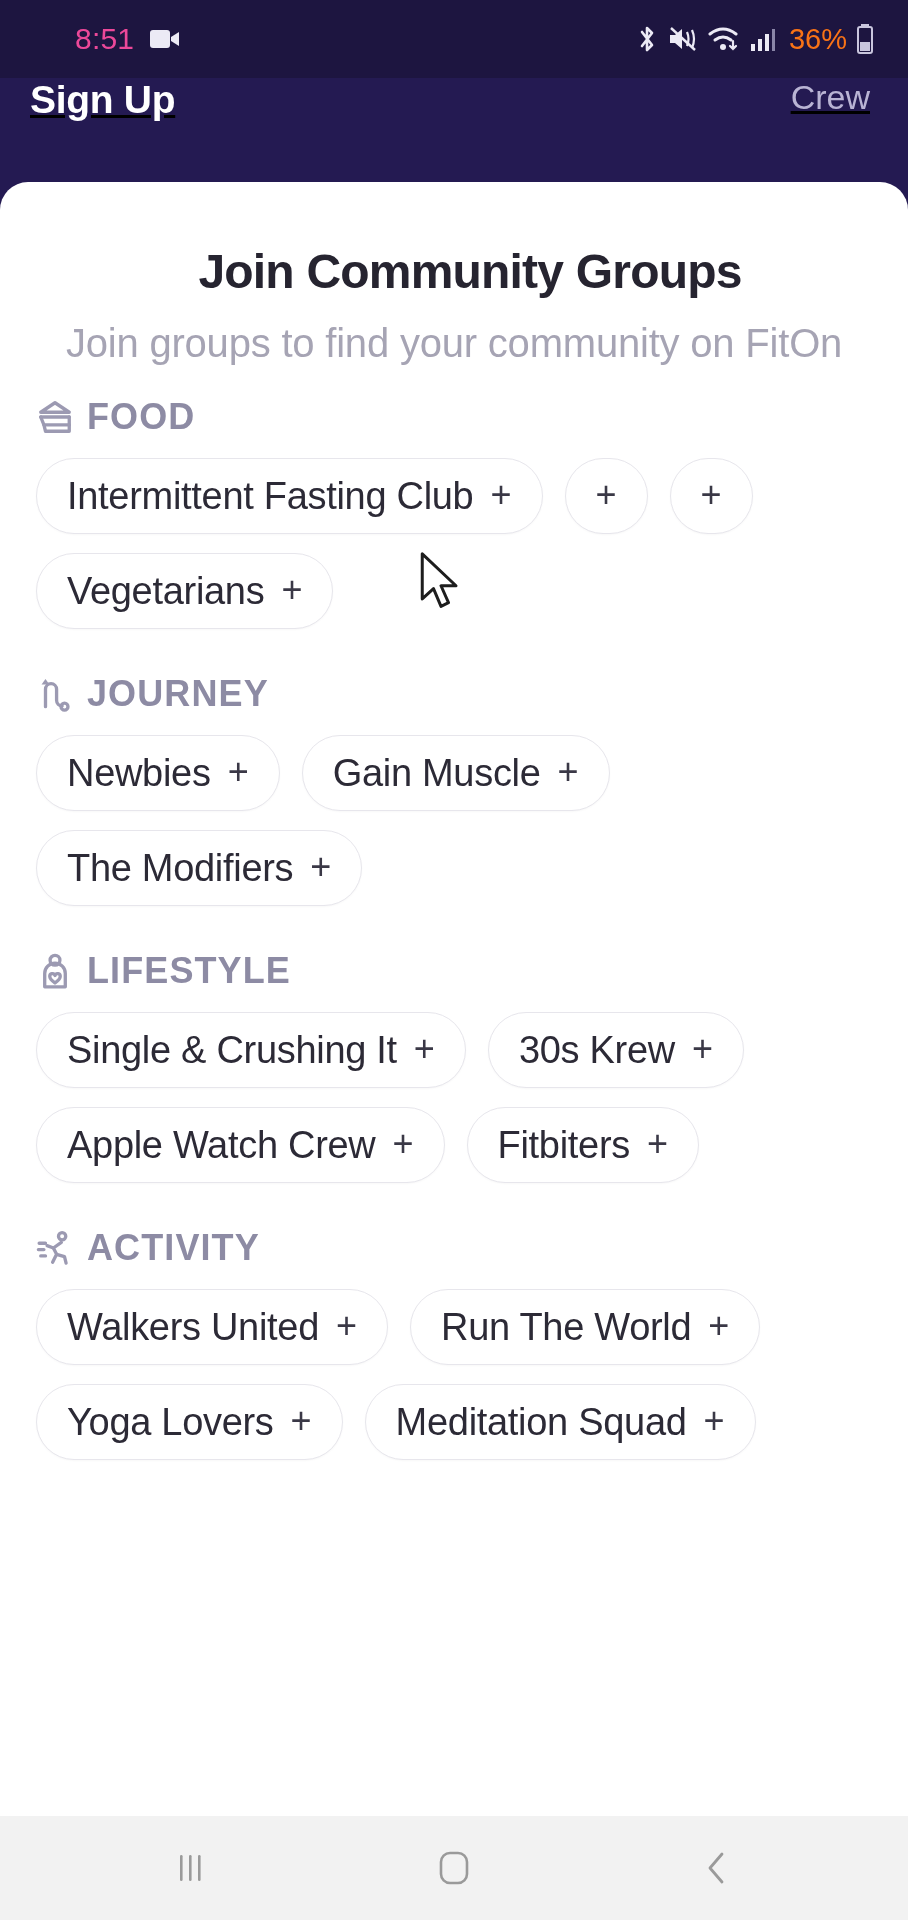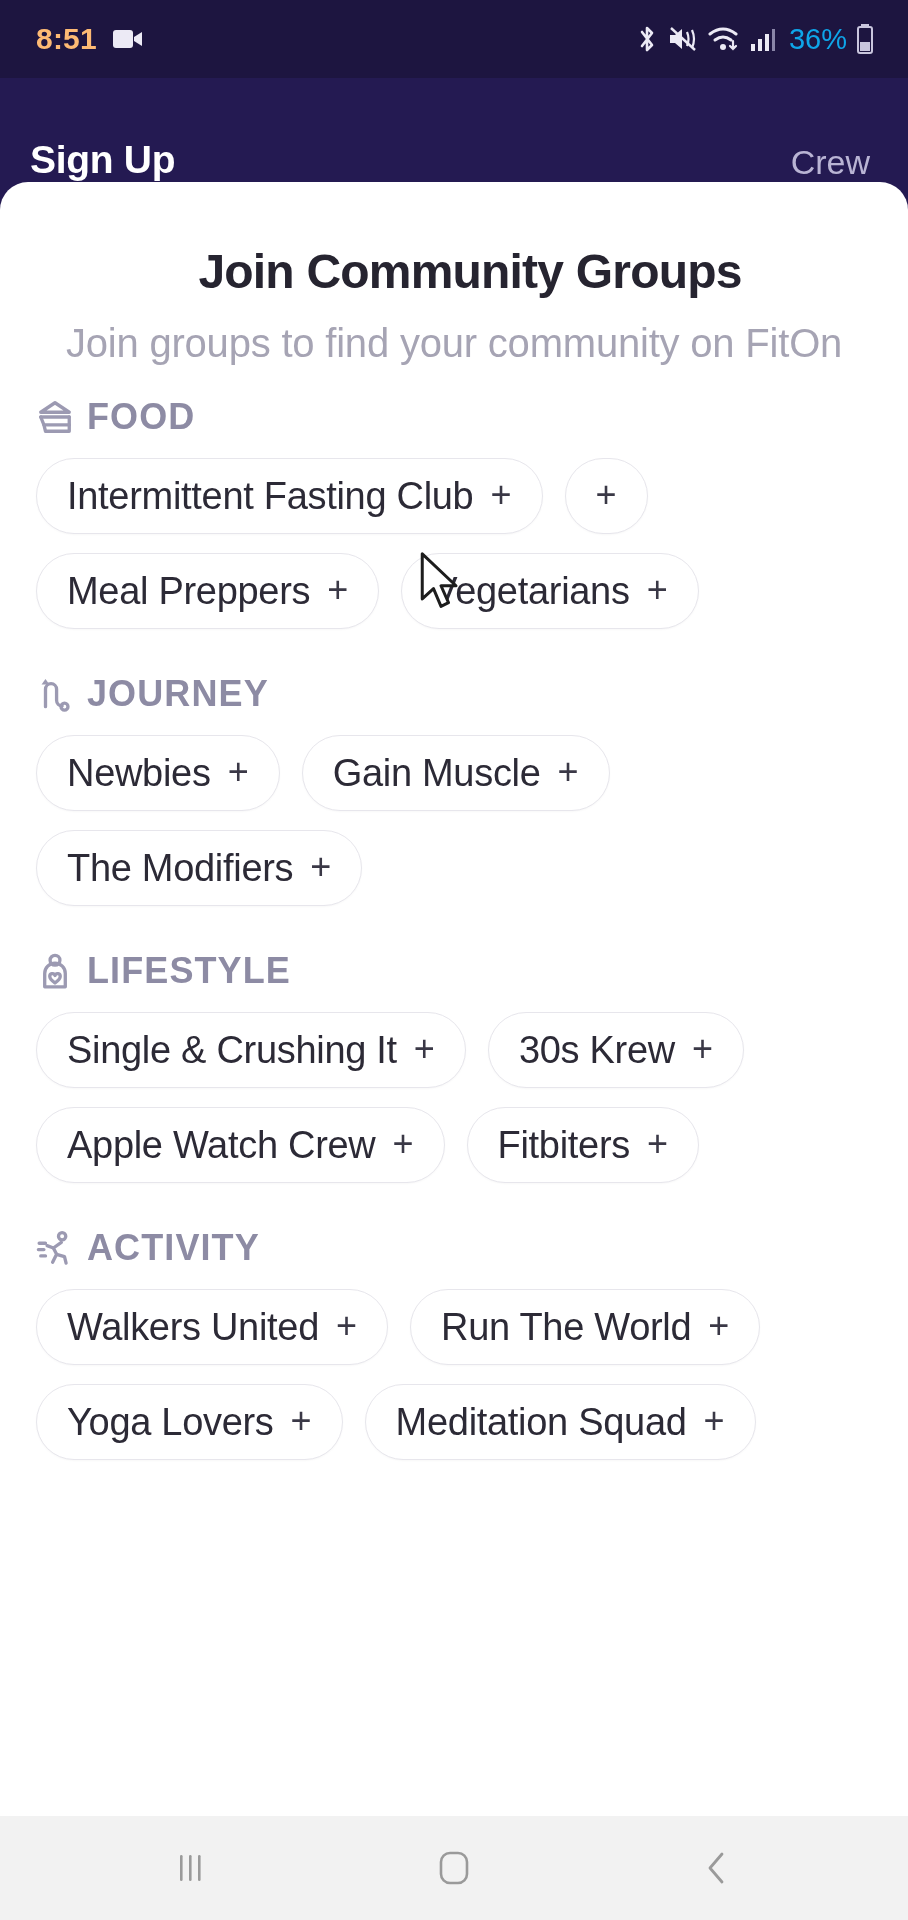--- a/index.html
+++ b/index.html
@@ -11,30 +11,31 @@
   }
   .phone { position:relative; width:908px; height:1920px; background:#241a52; display:flex; flex-direction:column; }
 
   
   .status-bar {
     height:78px; background:#1d1540; flex:0 0 78px;
     display:flex; align-items:center; justify-content:space-between;
     padding:0 34px 0 36px; color:#e8e6f2;
   }
   .sb-left { display:flex; align-items:center; gap:16px; }
-  .sb-time { font-size:30px; font-weight:700; letter-spacing:.2px; color:#fdba74; }
+  .sb-time { font-size:30px; font-weight:400; letter-spacing:.2px; color:#ec4899;margin-left:39px; }
   .sb-right { display:flex; align-items:center; gap:9px; }
-  .sb-pct { font-size:29px; font-weight:500; color:#0ea5e9; margin-left:4px; }
+  .sb-pct { font-size:29px; font-weight:500; color:#f97316; margin-left:4px; }
   .ic { display:block; }
 
   
   .app-header {
     flex:0 0 104px; background:#241a52;
-    display:flex; align-items:flex-end; justify-content:space-between;
+    display:flex; align-items:flex-start; justify-content:space-between;
     padding:0 38px 0 30px;
+    text-decoration:underline;
   }
   .app-title { color:#ffffff; font-size:39px; font-weight:700; letter-spacing:-.3px; }
   .skip-btn { color:#b9b4d4; font-size:34px; font-weight:400; letter-spacing:0; cursor:pointer; }
 
   
   .sheet {
     flex:1 1 auto; background:#ffffff;
     border-radius:28px 28px 0 0;
     overflow:hidden; position:relative;
     display:flex; flex-direction:column;
@@ -148,21 +149,20 @@
             </div>
             <div class="chips">
               <div class="chip">
                 <span class="chip-label">Intermittent Fasting Club</span>
                 <span class="chip-plus">+</span>
               </div>
               <div class="chip">
                 <span class="chip-plus">+</span>
               </div>
               <div class="chip">
-                <span class="chip-label">Meal Preppers</span>
                 <span class="chip-plus">+</span>
               </div>
               <div class="chip">
                 <span class="chip-label">Vegetarians</span>
                 <span class="chip-plus">+</span>
               </div>
             </div>
           </div>
           <div class="section">
             <div class="sec-head">

